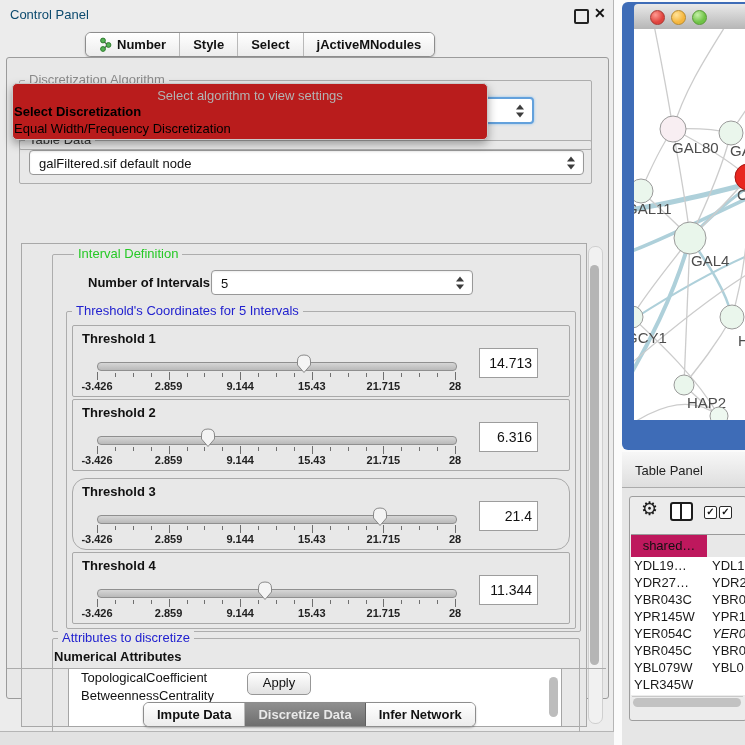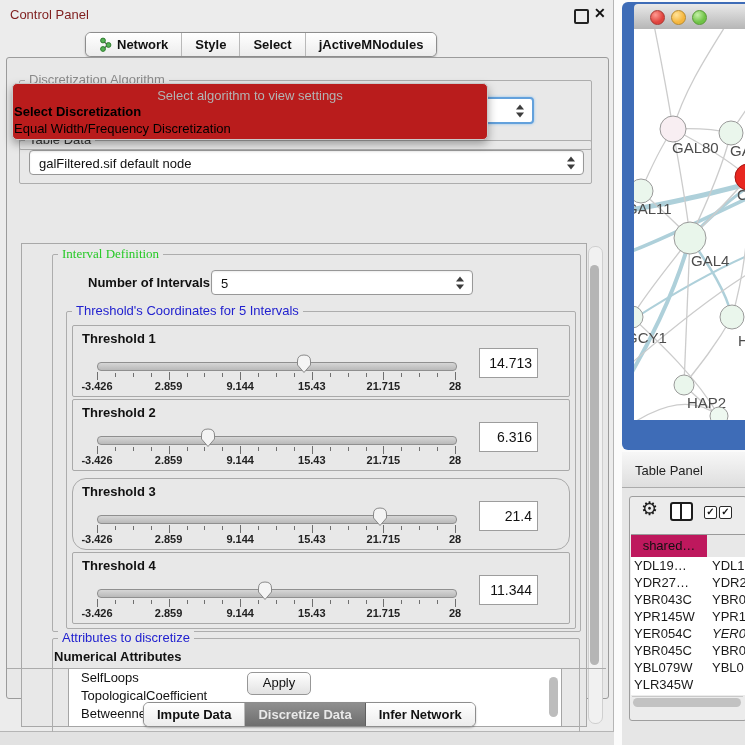--- a/index.html
+++ b/index.html
@@ -3,21 +3,21 @@
 <meta charset="utf-8">
 <style>
   html,body{margin:0;padding:0;}
   body{width:745px;height:745px;overflow:hidden;background:#fbfbfb;
        font-family:"Liberation Sans",sans-serif;-webkit-font-smoothing:antialiased;}
   #root{position:relative;width:745px;height:745px;}
 
   
   #control-window{position:absolute;left:0;top:0;width:613px;height:731px;background:#ececec;
                   border-right:1px solid #b5b5b5;border-bottom:1px solid #b5b5b5;}
-  #cp-title{position:absolute;left:10px;top:7px;font-size:13px;color:#7f1d1d;}
+  #cp-title{position:absolute;left:10px;top:7px;font-size:13px;color:#0c4a6e;}
   #float-icon{position:absolute;left:574px;top:9px;width:11px;height:11px;border:2px solid #222;border-radius:2px;}
   #close-icon{position:absolute;left:594px;top:5px;font-size:14px;font-weight:700;color:#111;}
 
   .tabstrip{position:absolute;display:flex;height:23px;border:1px solid #8d8d8d;border-radius:6px;
             overflow:hidden;background:#fdfdfd;box-shadow:0 1px 2px rgba(0,0,0,.25);}
   .tab{display:flex;align-items:center;gap:5px;padding:0 13px;font-size:13px;font-weight:600;color:#111;
        background:linear-gradient(#ffffff,#ececec);border-right:1px solid #b9b9b9;white-space:nowrap;}
   .tab:last-child{border-right:none;}
   .tab.sel{background:linear-gradient(#8f8f8f,#6e6e6e);color:#e9e9e9;border-right:1px solid #5f5f5f;}
   #top-tabs{left:85px;top:32px;}
@@ -115,21 +115,21 @@
 
     <div id="top-tabs" class="tabstrip">
         <div class="tab">
           <svg width="13" height="15">
             <line x1="4" y1="4" x2="9" y2="8" stroke="#555" stroke-width="1.2"></line>
             <line x1="4" y1="12" x2="9" y2="8" stroke="#555" stroke-width="1.2"></line>
             <circle cx="4" cy="3.5" r="2.4" fill="#55b055" stroke="#2e7d2e"></circle>
             <circle cx="4" cy="12" r="2.4" fill="#55b055" stroke="#2e7d2e"></circle>
             <circle cx="9.5" cy="8" r="2.4" fill="#55b055" stroke="#2e7d2e"></circle>
           </svg>
-          <span>Network</span>
+          <span>Number</span>
         </div>
         <div class="tab">
           <span>Style</span>
         </div>
         <div class="tab">
           <span>Select</span>
         </div>
         <div class="tab">
           <span>jActiveMNodules</span>
         </div>
@@ -153,21 +153,21 @@
         <span class="val">galFiltered.sif default node</span>
         <span class="stepper">
             <span class="up"></span>
             <span class="dn"></span>
           </span>
       </div>
 
       <div id="scroll-viewport">
 
         <div class="groupbox" style="left:30px;top:10px;width:527px;height:376px;"></div>
-        <div class="grouplabel lbl-green" style="left:36px;top:3px;font-family:Liberation Serif, serif;">Interval Definition</div>
+        <div class="grouplabel lbl-green" style="left:52px;top:3px;">Interval Definition</div>
 
         <div class="boldlabel" style="left:66px;top:31px;">Number of Intervals</div>
         <div class="combo" style="left:189px;top:26px;width:260px;height:23px;">
           <span class="val">5</span>
           <span class="stepper">
               <span class="up"></span>
               <span class="dn"></span>
             </span>
         </div>
 
@@ -314,21 +314,20 @@
               </svg>
               <div class="thr-value">11.344</div>
             </div>
           </div>
 
         <div class="groupbox" style="left:30px;top:394px;width:526px;height:120px;"></div>
         <div class="grouplabel lbl-blue" style="left:36px;top:387px;">Attributes to discretize</div>
         <div class="boldlabel" style="left:32px;top:405px;">Numerical Attributes</div>
         <div id="attr-list" style="left:46px;top:424px;width:492px;height:57px;">
           <div id="attr-scroll"></div>
-        <div class="attr-item">SelfLoops</div>
             <div class="attr-item">TopologicalCoefficient</div>
             <div class="attr-item">BetweennessCentrality</div>
           </div>
       </div>
 
       <div id="vscrollbar">
         <div id="vthumb"></div>
       </div>
 
       <div id="apply-sep"></div>

